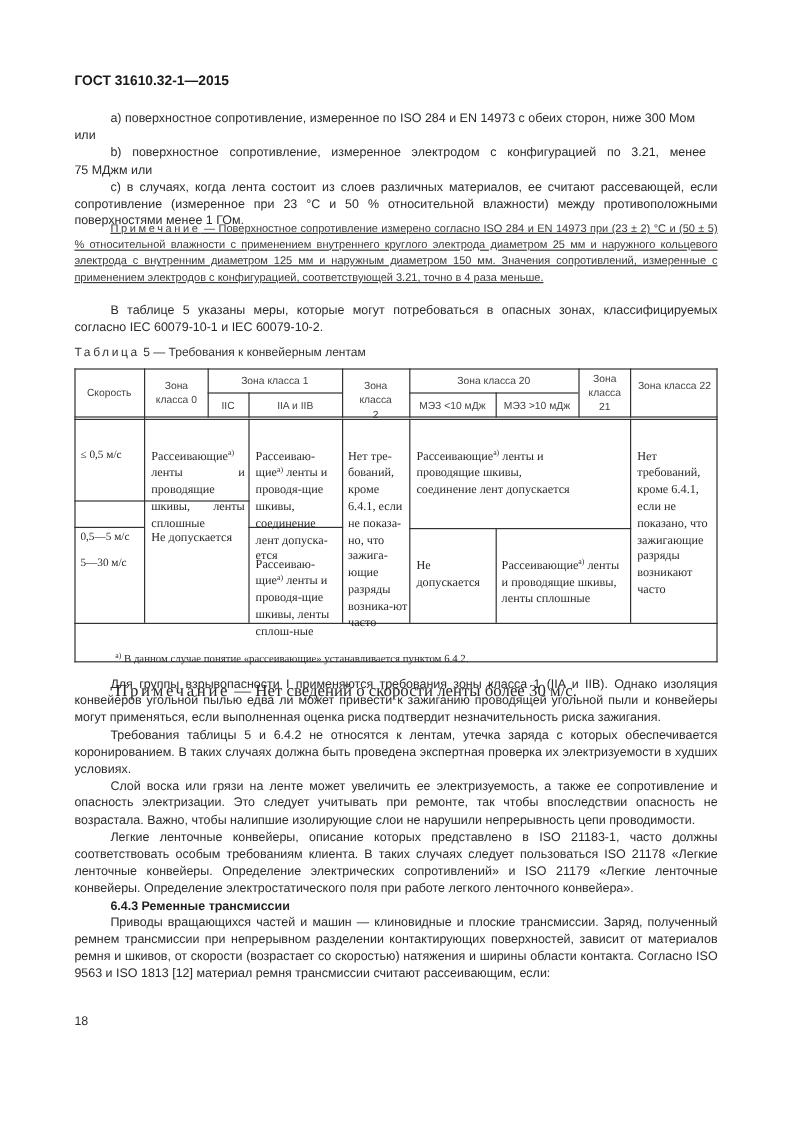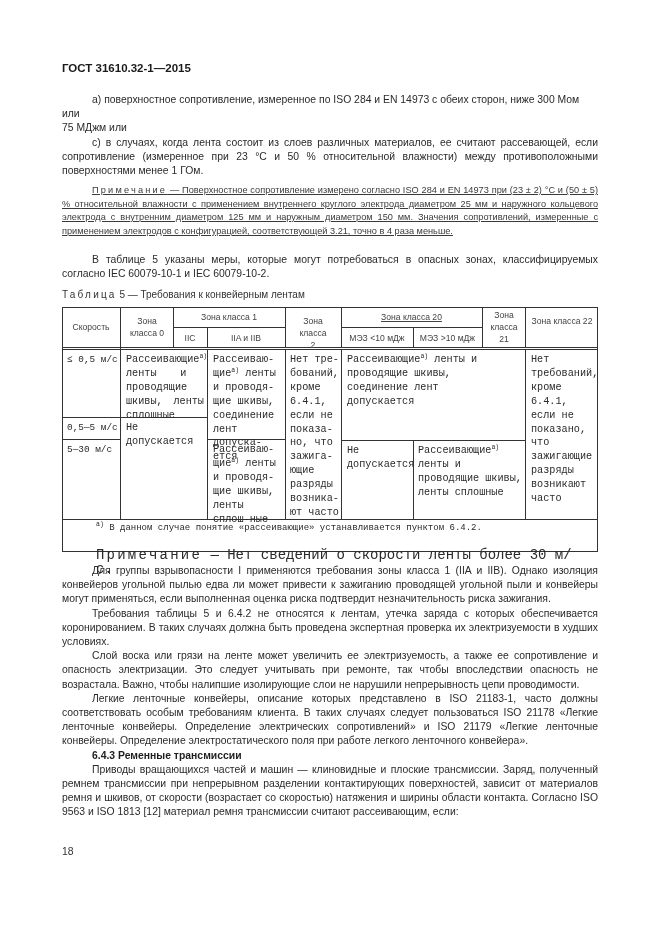--- a/index.html
+++ b/index.html
@@ -8,35 +8,36 @@
   .hdr { position: absolute; left: 62px; top: 62px; font-family: "Liberation Sans", sans-serif; font-weight: bold; font-size: 11.5px; color: #1a1a1a; }
   .txt { position: absolute; left: 62px; width: 536px; font-family: "Liberation Sans", sans-serif; font-size: 10.4px; line-height: 14.2px; color: #2a2a2a; text-align: justify; }
   .txt p { margin: 0; text-indent: 30px; }
   .txt p.noind { text-indent: 0; }
   .small { font-size: 9.2px; line-height: 13.6px; color: #3a3a3a; }
   .sp { letter-spacing: 2.2px; }
   .h4 { font-weight: bold; color: #1e1e1e; }
   .caption { position: absolute; left: 62px; top: 289px; font-family: "Liberation Sans", sans-serif; font-size: 10px; color: #333; }
   .tbl { position: absolute; left: 62px; top: 307px; width: 536px; height: 245px; }
   .ln { position: absolute; background: #333; }
-  .cell { position: absolute; font-family: Liberation Mono, monospace; font-size: 10.2px; line-height: 13.9px; color: #2a2a2a; }
+  .cell { position: absolute; font-family: Liberation Serif, serif; font-size: 10.2px; line-height: 13.9px; color: #2a2a2a; margin-top: 21px; }
   .hc { position: absolute; font-family: "Liberation Sans", sans-serif; font-size: 8.6px; line-height: 12px; color: #444; text-align: center; }
   sup { font-size: 6.5px; vertical-align: 4px; line-height: 0; }
   .pageno { position: absolute; left: 62px; top: 846px; font-family: "Liberation Sans", sans-serif; font-size: 10.4px; color: #333; }
 </style>
 </head>
 <body>
 
 <div class="page">
 
   <div class="hdr">ГОСТ 31610.32-1—2015</div>
 
   <div class="txt" style="top:93px;">
     <p><span>а) поверхностное сопротивление, измеренное по ISO 284 и EN 14973 с обеих сторон, ниже 300 Мом</span></p>
     <p class="noind">или</p>
+    <p style="word-spacing:6px;"><span>b) поверхностное сопротивление, измеренное электродом с конфигурацией по 3.21, менее</span></p>
     <p class="noind">75 МДжм или</p>
     <p>с) в случаях, когда лента состоит из слоев различных материалов, ее считают рассевающей, если сопротивление (измеренное при 23 °С и 50 % относительной влажности) между противоположными поверхностями менее 1 ГОм.</p>
   </div>
 
   <div class="txt small" style="top:184px;text-decoration:underline;">
     <p><span class="sp">Примечание</span><span> — Поверхностное сопротивление измерено согласно ISO 284 и EN 14973 при (23 ± 2) °С и (50 ± 5) % относительной влажности с применением внутреннего круглого электрода диаметром 25 мм и наружного кольцевого электрода с внутренним диаметром 125 мм и наружным диаметром 150 мм. Значения сопротивлений, измеренные с применением электродов с конфигурацией, соответствующей 3.21, точно в 4 раза меньше.</span></p>
   </div>
 
   <div class="txt" style="top:253px;">
     <p>В таблице 5 указаны меры, которые могут потребоваться в опасных зонах, классифицируемых согласно IEC 60079-10-1 и IEC 60079-10-2.</p>
@@ -79,21 +80,21 @@
     <div class="ln" style="left:145px;top:132px;width:79px;height:1px;"></div>
     <div class="ln" style="left:279px;top:133px;width:185px;height:1px;"></div>
     <div class="ln" style="left:0;top:212px;width:536px;height:1px;"></div>
 
     <div class="hc" style="left:0;top:14px;width:58px;">Скорость</div>
     <div class="hc" style="left:63px;top:8px;width:44px;">Зона класса 0</div>
     <div class="hc" style="left:111px;top:4px;width:112px;">Зона класса 1</div>
     <div class="hc" style="left:111px;top:25px;width:34px;">IIC</div>
     <div class="hc" style="left:145px;top:25px;width:78px;">IIA и IIB</div>
     <div class="hc" style="left:234px;top:8px;width:34px;">Зона класса 2</div>
-    <div class="hc" style="left:279px;top:4px;width:141px;text-decoration:underline;">Зона класса 20</div>
+    <div class="hc" style="left:279px;top:4px;width:141px;">Зона класса 20</div>
     <div class="hc" style="left:279px;top:25px;width:72px;">МЭЗ &lt;10 мДж</div>
     <div class="hc" style="left:351px;top:25px;width:69px;text-align:center;">МЭЗ &gt;10 мДж</div>
     <div class="hc" style="left:424px;top:2px;width:36px;">Зона класса 21</div>
     <div class="hc" style="left:468px;top:8px;width:64px;">Зона класса 22</div>
 
     <div class="cell" style="left:5px;top:46px;width:52px;font-size:9.4px;">≤ 0,5 м/с</div>
     <div class="cell" style="left:5px;top:114px;width:52px;font-size:9.4px;">0,5—5 м/с</div>
     <div class="cell" style="left:5px;top:136px;width:52px;font-size:9.4px;">5—30 м/с</div>
 
     <div class="cell" style="left:64px;top:46px;width:78px;text-align:justify;"><span>Рассеивающие</span><sup>а)</sup><span> ленты и проводящие шкивы, ленты сплошные</span></div>

